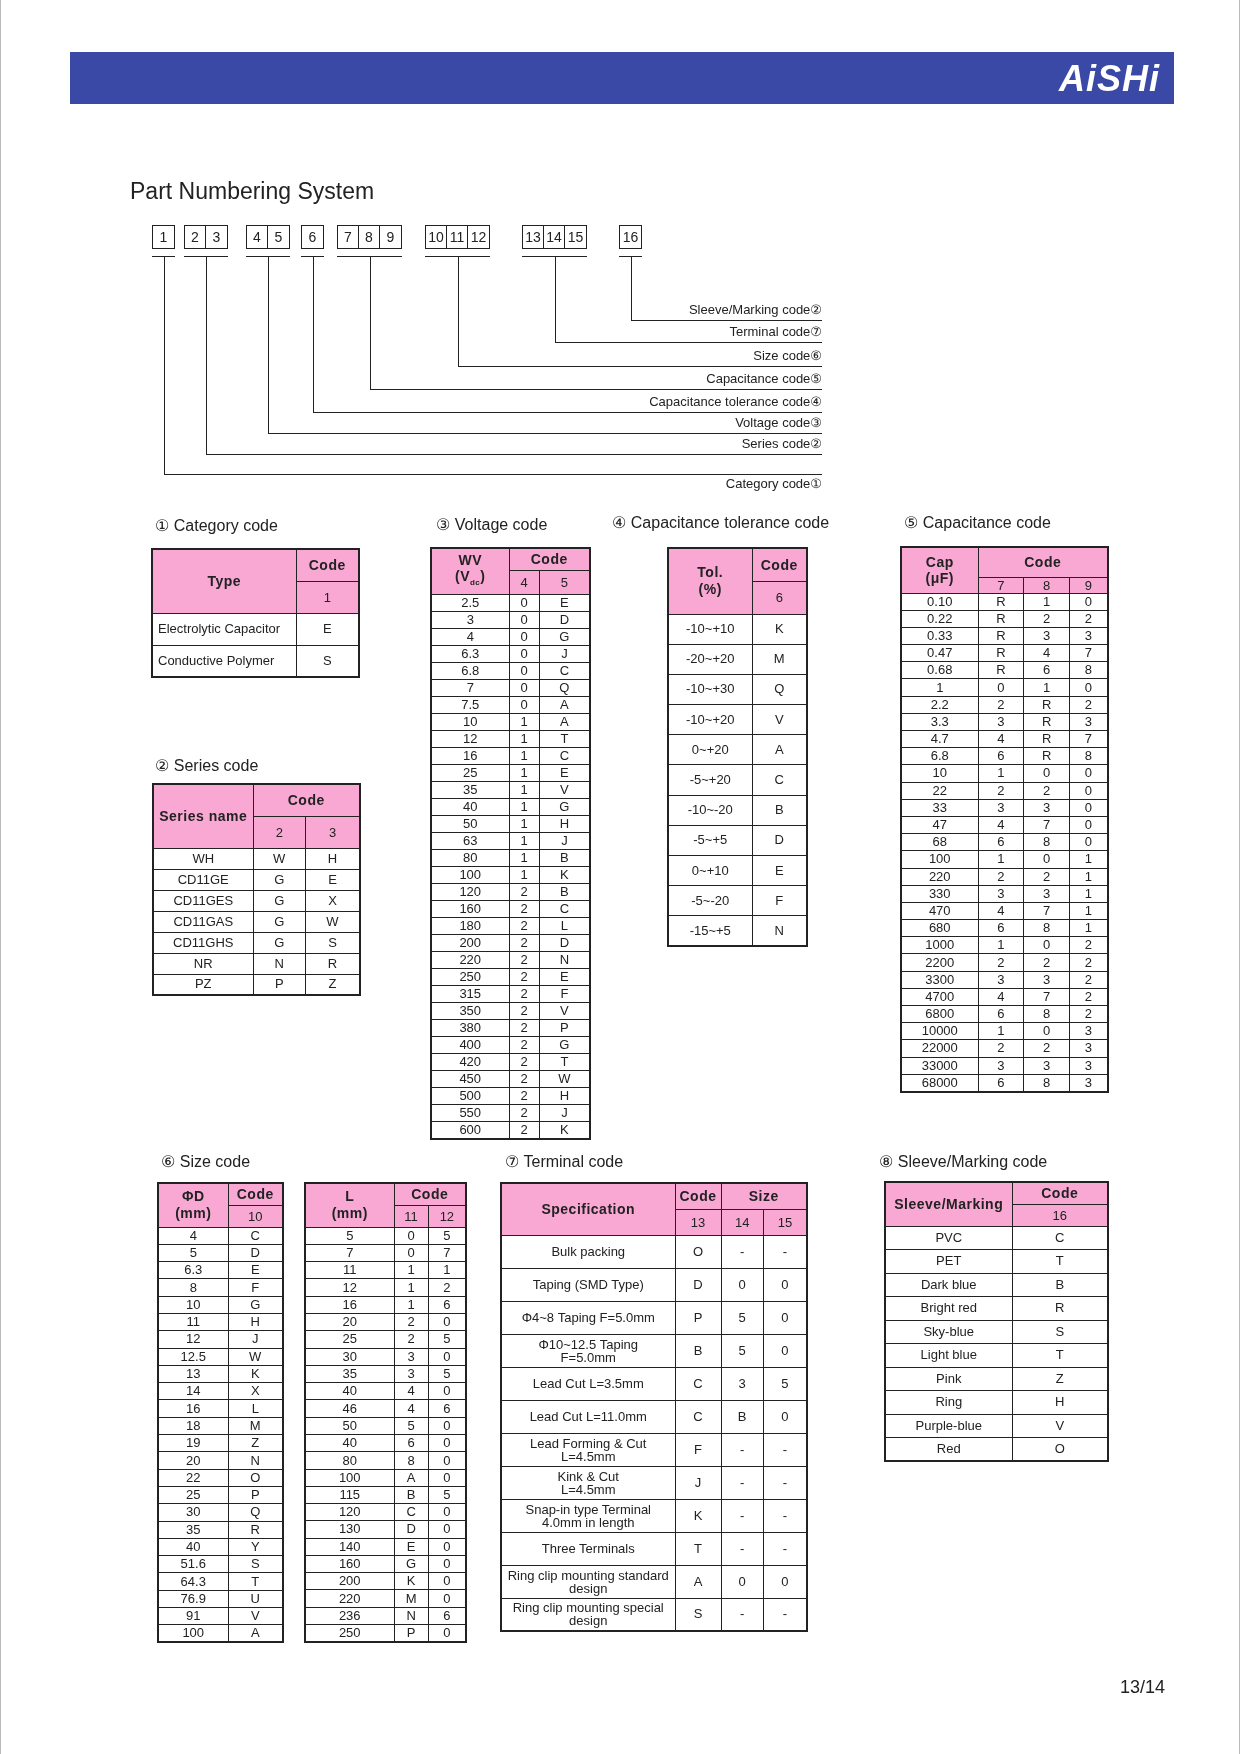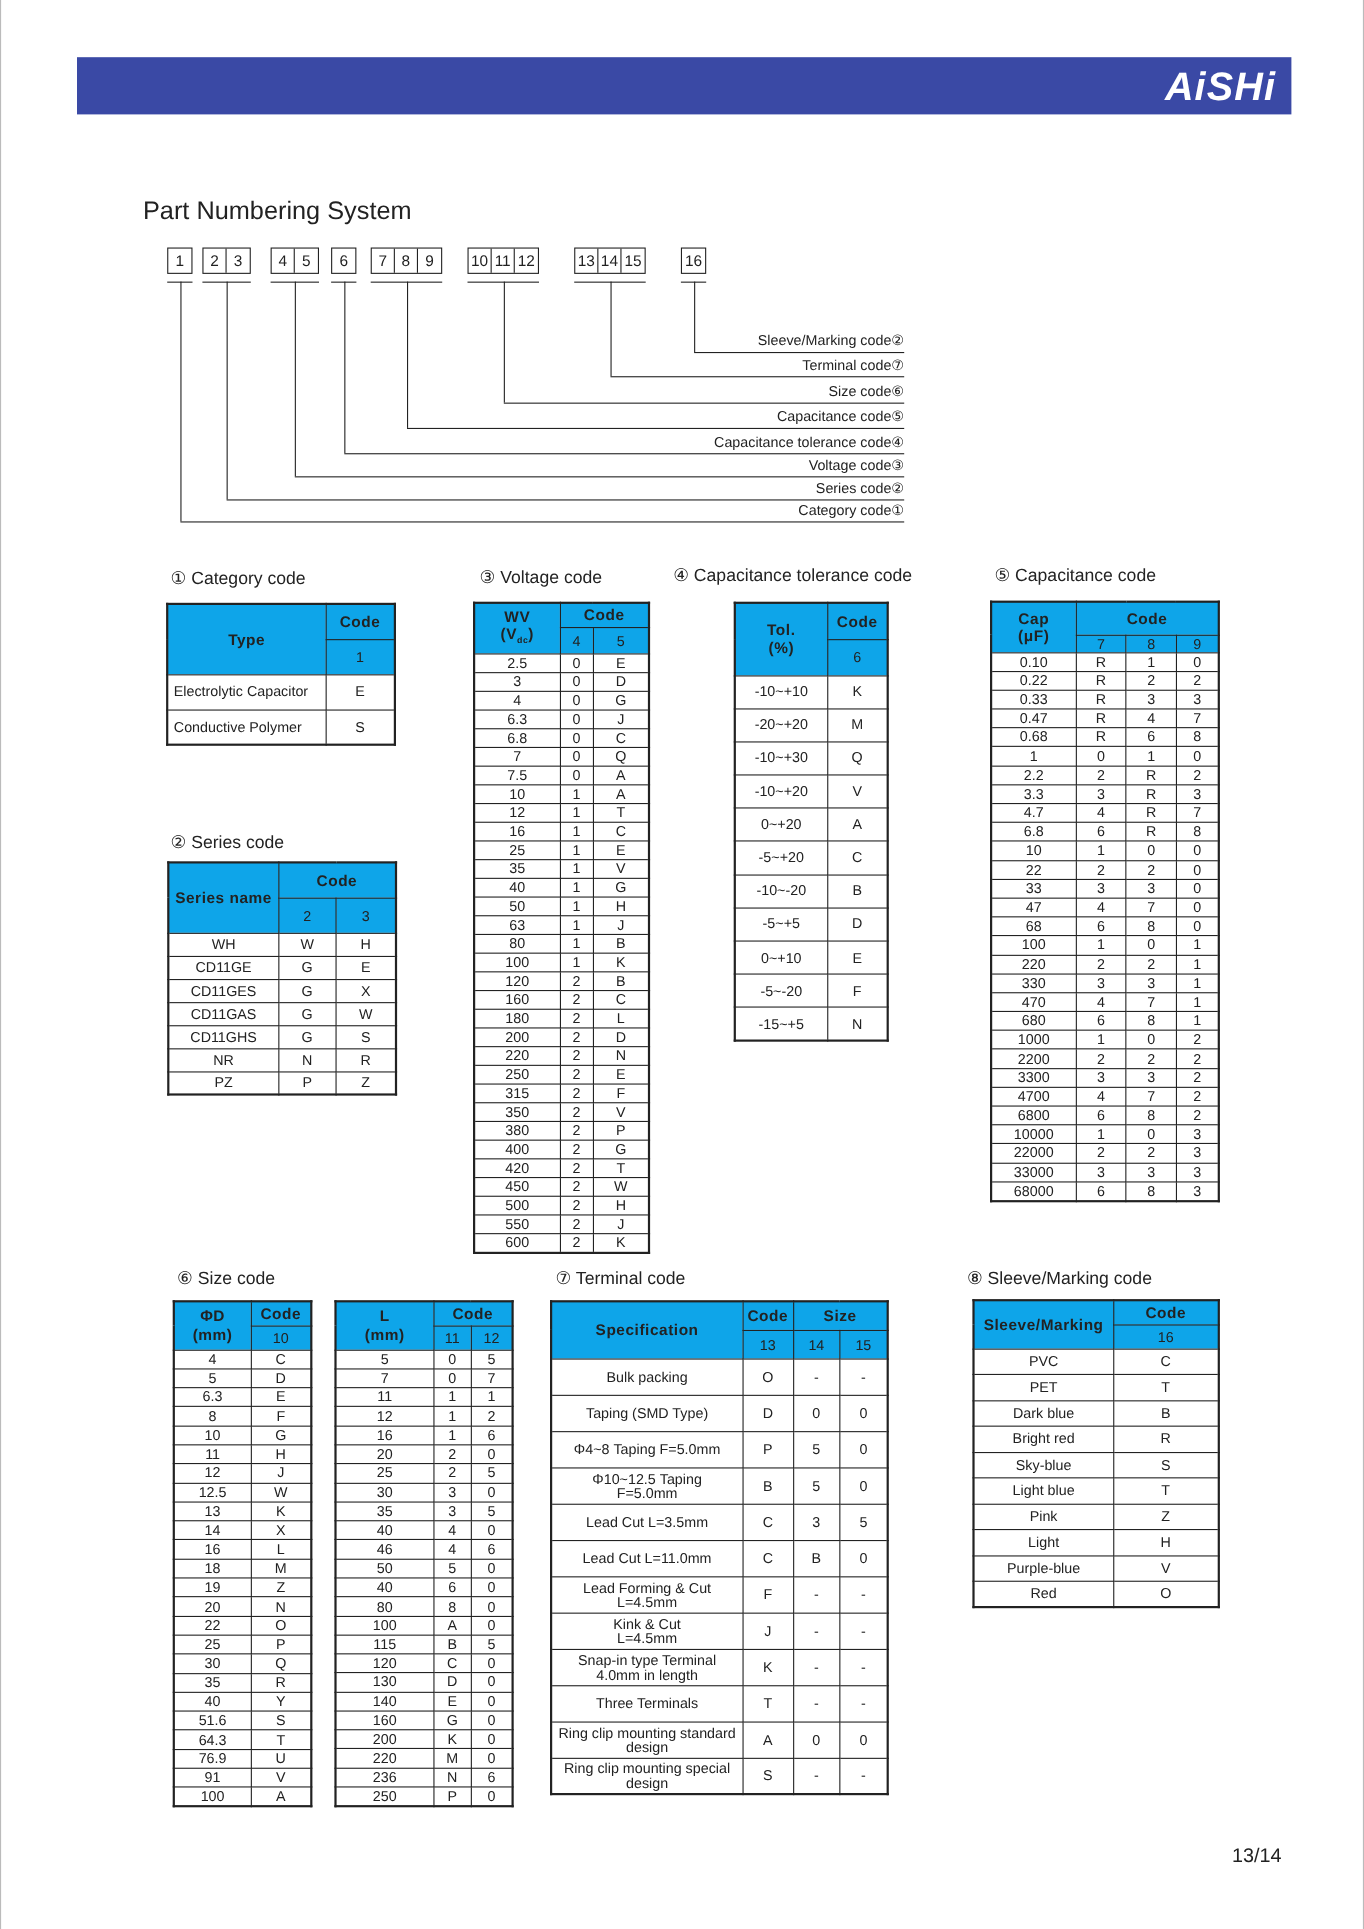--- a/index.html
+++ b/index.html
@@ -17,21 +17,21 @@
   .pn-box span:last-child { border-right: none; }
   .pn-under { position: absolute; top: 256px; height: 0; border-top: 1.5px solid #222; }
   .vline { position: absolute; width: 0; border-left: 1.5px solid #222; }
   .hline { position: absolute; height: 0; border-top: 1.5px solid #222; }
   .code-label { position: absolute; right: 418px; font-size: 13px; color: #222; white-space: nowrap; }
 
   .section-title { position: absolute; font-size: 16px; color: #222; white-space: nowrap; }
 
   table { position: absolute; border-collapse: collapse; border: 2px solid #222; font-size: 13px; }
   th, td { border: 1px solid #222; text-align: center; font-weight: normal; padding: 0; }
-  th { background: #0ea5e9; }
+  th { background: #f9a8d4; }
   th.bold { font-weight: bold; font-size: 14px; letter-spacing: 0.5px; }
   td { height: 17px; line-height: 16px; }
   .page-num { position: absolute; left: 1120px; top: 1677px; font-size: 18px; color: #222; }
 </style>
 </head>
 <body>
 
 <div class="page-border"></div>
 
 <div class="header-bar">
@@ -97,21 +97,21 @@
     <div class="pn-under" style="left: 619px; width: 23px;"></div>
     <div class="vline" style="left: 631px; top: 256px; height: 64px;"></div>
     <div class="hline" style="left: 631px; top: 320px; width: 191px;"></div>
     <div class="code-label" style="top: 302px;">Sleeve/Marking code②</div>
     <div class="code-label" style="top: 324px;">Terminal code⑦</div>
     <div class="code-label" style="top: 348px;">Size code⑥</div>
     <div class="code-label" style="top: 371px;">Capacitance code⑤</div>
     <div class="code-label" style="top: 394px;">Capacitance tolerance code④</div>
     <div class="code-label" style="top: 415px;">Voltage code③</div>
     <div class="code-label" style="top: 436px;">Series code②</div>
-    <div class="code-label" style="top: 456px;">Category code①</div>
+    <div class="code-label" style="top: 476px;">Category code①</div>
   </div>
 
 <div class="section-title" style="left:155px; top:516px;">① Category code</div>
 <div class="section-title" style="left:155px; top:756px;">② Series code</div>
 <div class="section-title" style="left:436px; top:515px;">③ Voltage code</div>
 <div class="section-title" style="left:612px; top:513px;">④ Capacitance tolerance code</div>
 <div class="section-title" style="left:904px; top:513px;">⑤ Capacitance code</div>
 <div class="section-title" style="left:161px; top:1152px;">⑥ Size code</div>
 <div class="section-title" style="left:505px; top:1152px;">⑦ Terminal code</div>
 <div class="section-title" style="left:879px; top:1152px;">⑧ Sleeve/Marking code</div>
@@ -999,21 +999,21 @@
       </tr>
       <tr style="height: 23.5px;">
         <td>Light blue</td>
         <td>T</td>
       </tr>
       <tr style="height: 23.5px;">
         <td>Pink</td>
         <td>Z</td>
       </tr>
       <tr style="height: 23.5px;">
-        <td>Light</td>
+        <td>Ring</td>
         <td>H</td>
       </tr>
       <tr style="height: 23.5px;">
         <td>Purple-blue</td>
         <td>V</td>
       </tr>
       <tr style="height: 23.5px;">
         <td>Red</td>
         <td>O</td>
       </tr>

